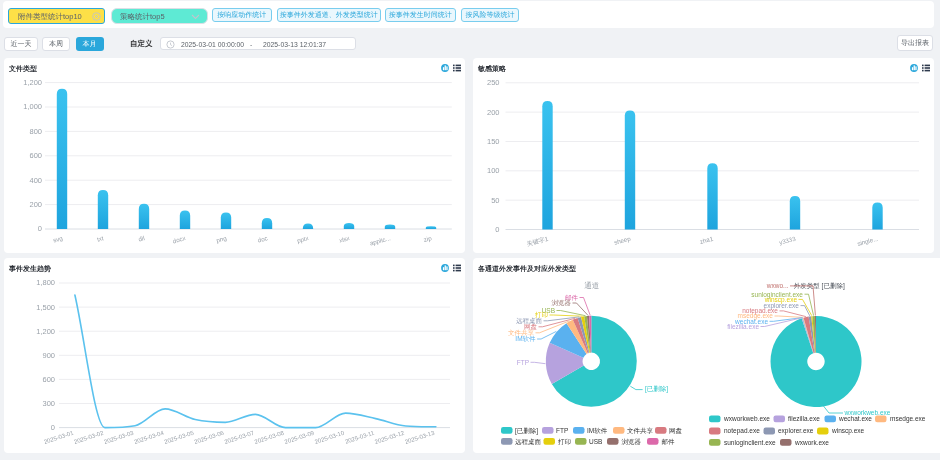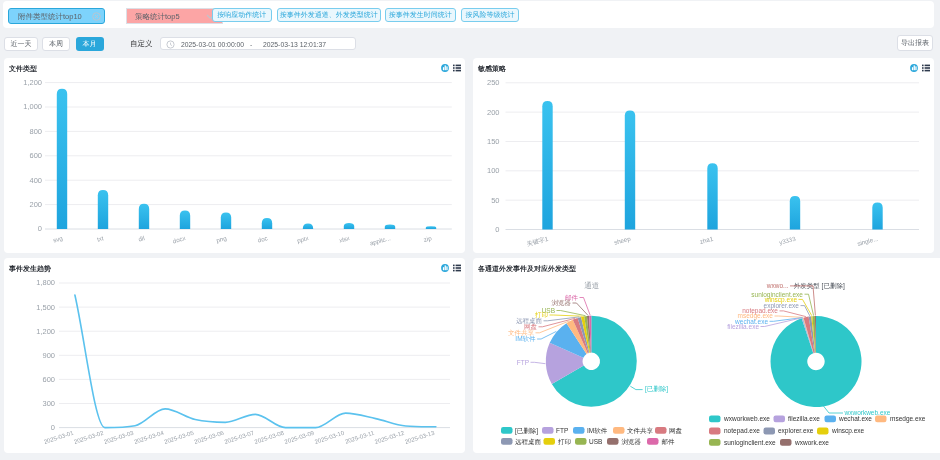--- a/index.html
+++ b/index.html
@@ -9,44 +9,44 @@
 .btn-plain { position:absolute; background:#eaf7fd; border:1px solid #79cdee; border-radius:3px;
   color:#2aa7db; font-size:7px; text-align:center; font-family:"Liberation Sans", sans-serif; }
 .btn-white { position:absolute; background:#fff; border:1px solid #dcdfe6; border-radius:3px;
   color:#5c6269; font-size:7px; text-align:center; }
 </style></head>
 <body>
 <div style="position:relative;width:940px;height:460px">
 
 <div class="card" style="left:3px;top:1px;width:931px;height:27px"></div>
 
-<div class="abs" style="left:8px;top:7.5px;width:97px;height:16px;background:#7dd3fc;border:1px solid #2aa7db;border-radius:3px">
+<div class="abs" style="left:8px;top:7.5px;width:97px;height:16px;background:#fde047;border:1px solid #2aa7db;border-radius:3px">
   <span style="position:absolute;left:9px;top:3.5px;font-size:7.5px;color:#5c6269">附件类型统计top10</span>
   <svg width="9" height="9" style="position:absolute;right:3px;top:3.5px">
 <circle cx="4.5" cy="4.5" r="3.8" fill="none" stroke="#c0c4cc" stroke-width="0.9"></circle>
 <path d="M3 3 L6 6 M6 3 L3 6" stroke="#c0c4cc" stroke-width="0.9"></path>
       </svg>
 </div>
 
-<div class="abs" style="left:126px;top:7.5px;width:97px;height:16px;background:#fca5a5;border:1px solid #dcdfe6;border-radius:0">
+<div class="abs" style="left:111px;top:7.5px;width:97px;height:16px;background:#5eead4;border:1px solid #dcdfe6;border-radius:6px">
   <span style="position:absolute;left:8px;top:3.5px;font-size:7.5px;color:#5c6269">策略统计top5</span>
   <svg width="9" height="6" style="position:absolute;right:7px;top:5px">
 <path d="M1 1 L4.5 4.5 L8 1" fill="none" stroke="#c0c4cc" stroke-width="1.1"></path>
       </svg>
 </div>
 
 <div class="btn-plain" style="left:212px;top:8px;width:59.5px;height:14px;line-height:12px">按响应动作统计</div>
 <div class="btn-plain" style="left:276.5px;top:8px;width:104.5px;height:14px;line-height:12px">按事件外发通道、外发类型统计</div>
 <div class="btn-plain" style="left:385px;top:8px;width:70.5px;height:14px;line-height:12px">按事件发生时间统计</div>
 <div class="btn-plain" style="left:461px;top:8px;width:58px;height:14px;line-height:12px">按风险等级统计</div>
 
 <div class="btn-white" style="left:4px;top:36.5px;width:34px;height:14.5px;line-height:12.5px">近一天</div>
 <div class="btn-white" style="left:42px;top:36.5px;width:28px;height:14.5px;line-height:12.5px">本周</div>
 <div class="abs" style="left:75.5px;top:36.5px;width:28px;height:14.5px;background:#2aa7db;border-radius:3px;color:#fff;font-size:7px;text-align:center;line-height:14.5px">本月</div>
-<div class="abs" style="left:130px;top:39px;font-size:7.5px;color:#303133;font-weight:400">自定义</div>
+<div class="abs" style="left:130px;top:39px;font-size:7.5px;color:#303133;font-weight:700">自定义</div>
 <div class="abs" style="left:160px;top:36.5px;width:196px;height:13.5px;background:#fff;border:1px solid #dcdfe6;border-radius:3px">
   <svg width="9" height="9" style="position:absolute;left:5px;top:2px">
 <circle cx="4.5" cy="4.5" r="3.6" fill="none" stroke="#c0c4cc" stroke-width="0.9"></circle>
 <path d="M4.5 2.6 L4.5 4.7 L6 5.6" fill="none" stroke="#c0c4cc" stroke-width="0.8"></path>
       </svg>
   <span style="position:absolute;left:20px;top:3px;font-size:6.8px;color:#5c6269">2025-03-01 00:00:00</span>
   <span style="position:absolute;left:89px;top:3px;font-size:6.8px;color:#5c6269">-</span>
   <span style="position:absolute;left:102px;top:3px;font-size:6.8px;color:#5c6269">2025-03-13 12:01:37</span>
 </div>
 <div class="btn-white" style="left:897px;top:34.5px;width:36px;height:16px;line-height:14px">导出报表</div>

